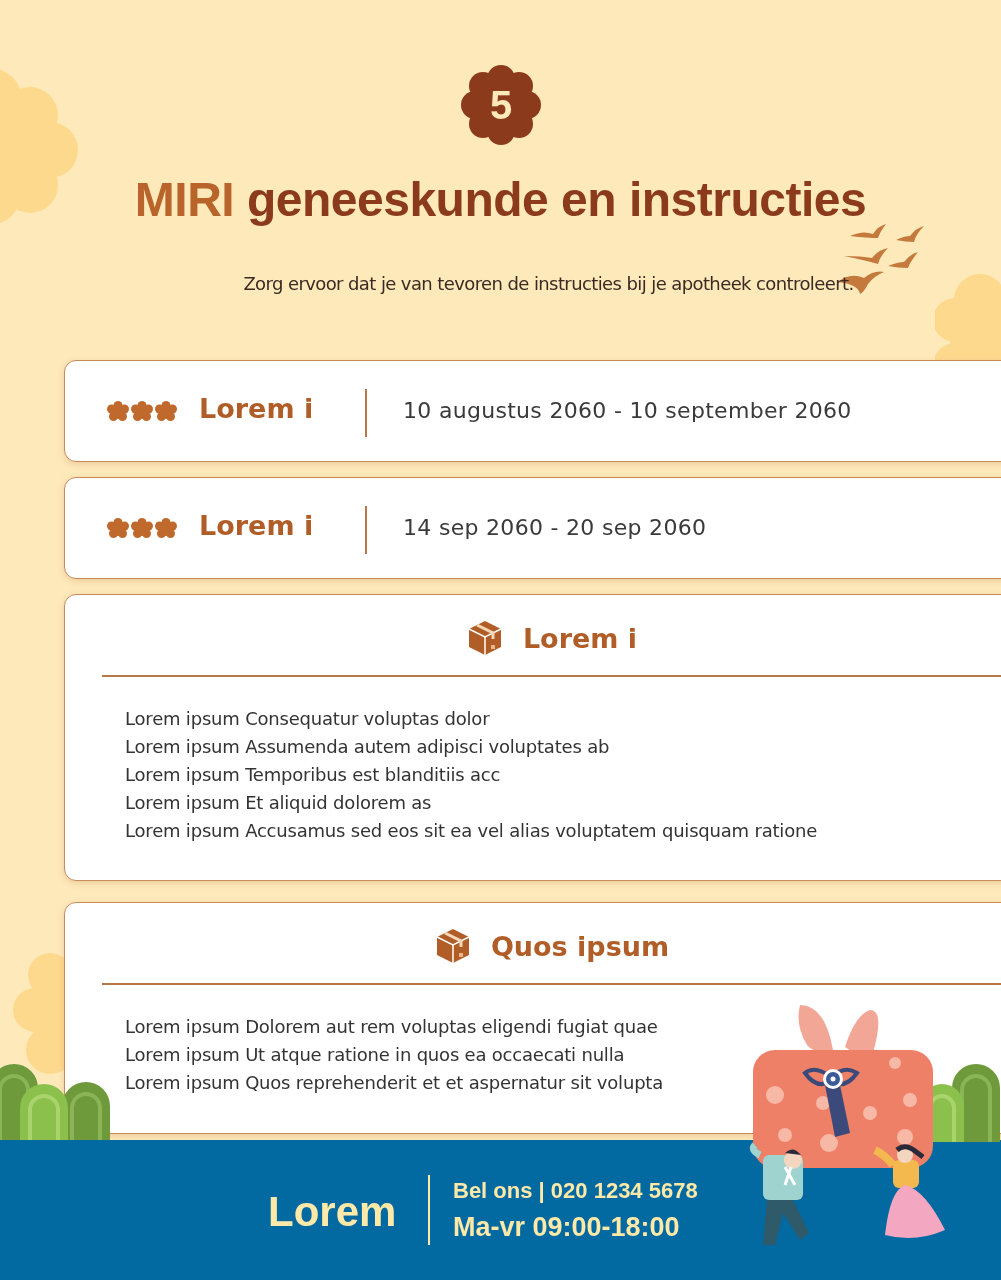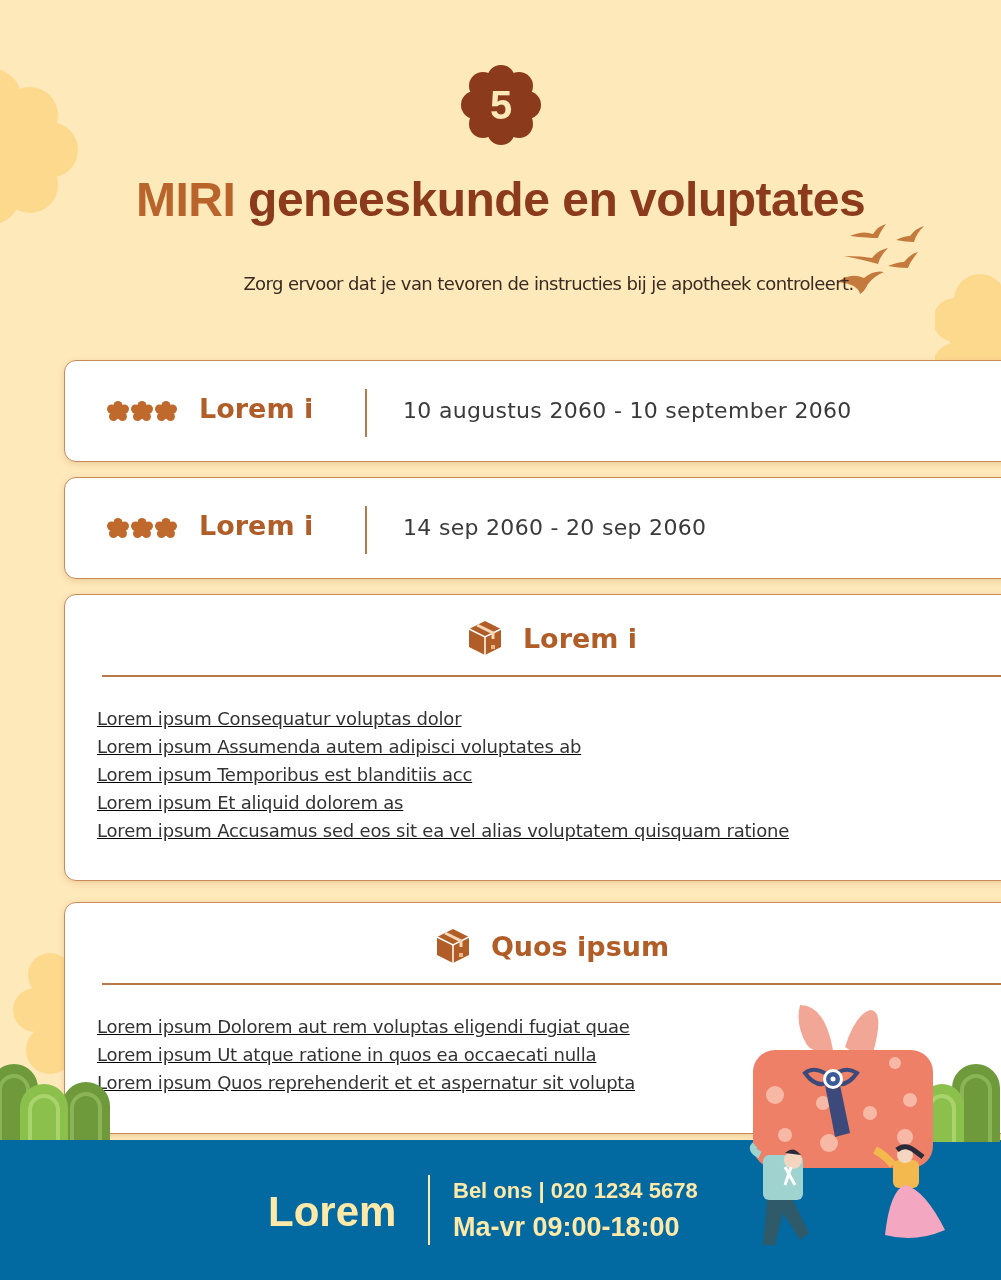--- a/index.html
+++ b/index.html
@@ -19,21 +19,21 @@
   .card { position: absolute; left: 64px; width: 976px; background: #fff; border: 1.5px solid #c98a5a; border-radius: 12px; box-shadow: 0 2px 6px rgba(190,120,60,0.25); margin-top: 28px; }
   .date-card { height: 102px; }
   .date-card .flowers { position: absolute; left: 42px; top: 40px; display: flex; gap: 2px; }
   .date-card .label { position: absolute; left: 134px; top: 32px; font-family: "DejaVu Sans", sans-serif; font-weight: bold; font-size: 27px; color: #b15d27; }
   .date-card .divider { position: absolute; left: 300px; top: 28px; width: 2px; height: 48px; background: #b8784a; }
   .date-card .value { position: absolute; left: 338px; top: 37px; font-family: "DejaVu Sans", sans-serif; font-size: 22px; color: #3a3a3a; letter-spacing: 0.3px; }
 
   .list-card .head { position: absolute; left: 0; width: 100%; display: flex; justify-content: center; align-items: center; gap: 20px; }
   .list-card .head .label { font-family: "DejaVu Sans", sans-serif; font-weight: bold; font-size: 27px; color: #b15d27; }
   .list-card .rule { position: absolute; left: 37px; right: 37px; height: 2px; background: #b8784a; }
-  .list-card ul { position: absolute; left: 32px; list-style: none; text-decoration: underline; }
+  .list-card ul { position: absolute; left: 60px; list-style: none; }
   .list-card li { font-family: "DejaVu Sans", sans-serif; font-size: 18px; color: #333; line-height: 28px; letter-spacing: -0.2px; }
 
   .footer { position: absolute; left: 0; top: 1140px; width: 1001px; height: 140px; background: #0369a1; }
   .footer .brand { position: absolute; left: 268px; top: 48px; font-family: "Liberation Sans", sans-serif; font-weight: bold; font-size: 42px; color: #fee9a8; }
   .footer .divider { position: absolute; left: 428px; top: 35px; width: 2px; height: 70px; background: #fee9a8; }
   .footer .line1 { position: absolute; left: 453px; top: 38px; font-family: Liberation Sans, sans-serif; font-weight: bold; font-size: 22px; color: #fee9a8; }
   .footer .line2 { position: absolute; left: 453px; top: 72px; font-family: "Liberation Sans", sans-serif; font-weight: bold; font-size: 27px; color: #fee9a8; }
 </style>
 </head>
 <body>
@@ -86,21 +86,21 @@
       <circle cx="41" cy="67" r="14"></circle>
         <circle cx="23" cy="60" r="14"></circle>
         <circle cx="15" cy="41" r="14"></circle>
         <circle cx="23" cy="22" r="14"></circle>
       <circle cx="41" cy="41" r="28"></circle>
     </g>
   </svg>
   <div class="badge-num">5</div>
 </div>
 
-<div class="title"><span class="accent">MIRI</span><span> geneeskunde en voluptates</span></div>
+<div class="title"><span class="accent">MIRI</span><span> geneeskunde en instructies</span></div>
 <div class="subtitle">Zorg ervoor dat je van tevoren de instructies bij je apotheek controleert.</div>
 
 <div class="card date-card" style="top:332px">
   <div class="flowers">
     <svg width="22" height="22" viewBox="0 0 22 22">
         <g fill="#c0692d">
           <circle cx="11" cy="4.5" r="4.5"></circle>
           <circle cx="17.5" cy="8" r="4.5"></circle>
           <circle cx="15.5" cy="15.5" r="4.5"></circle>
           <circle cx="6.5" cy="15.5" r="4.5"></circle>

